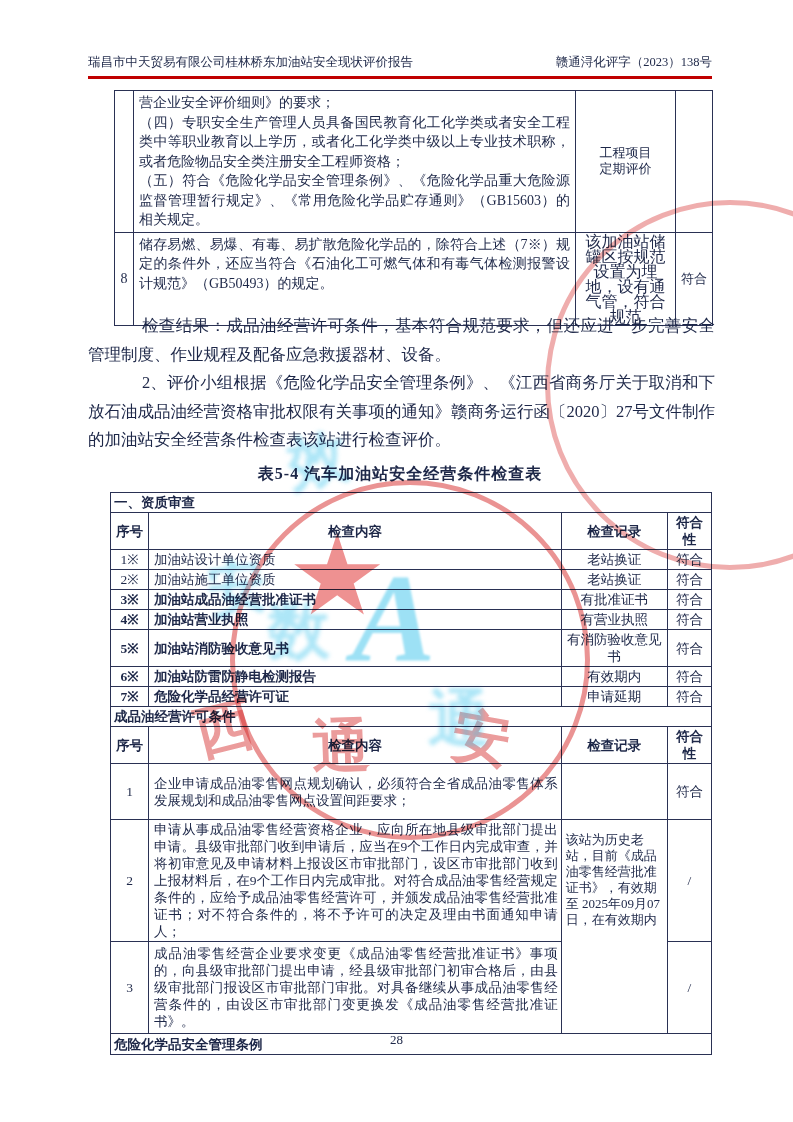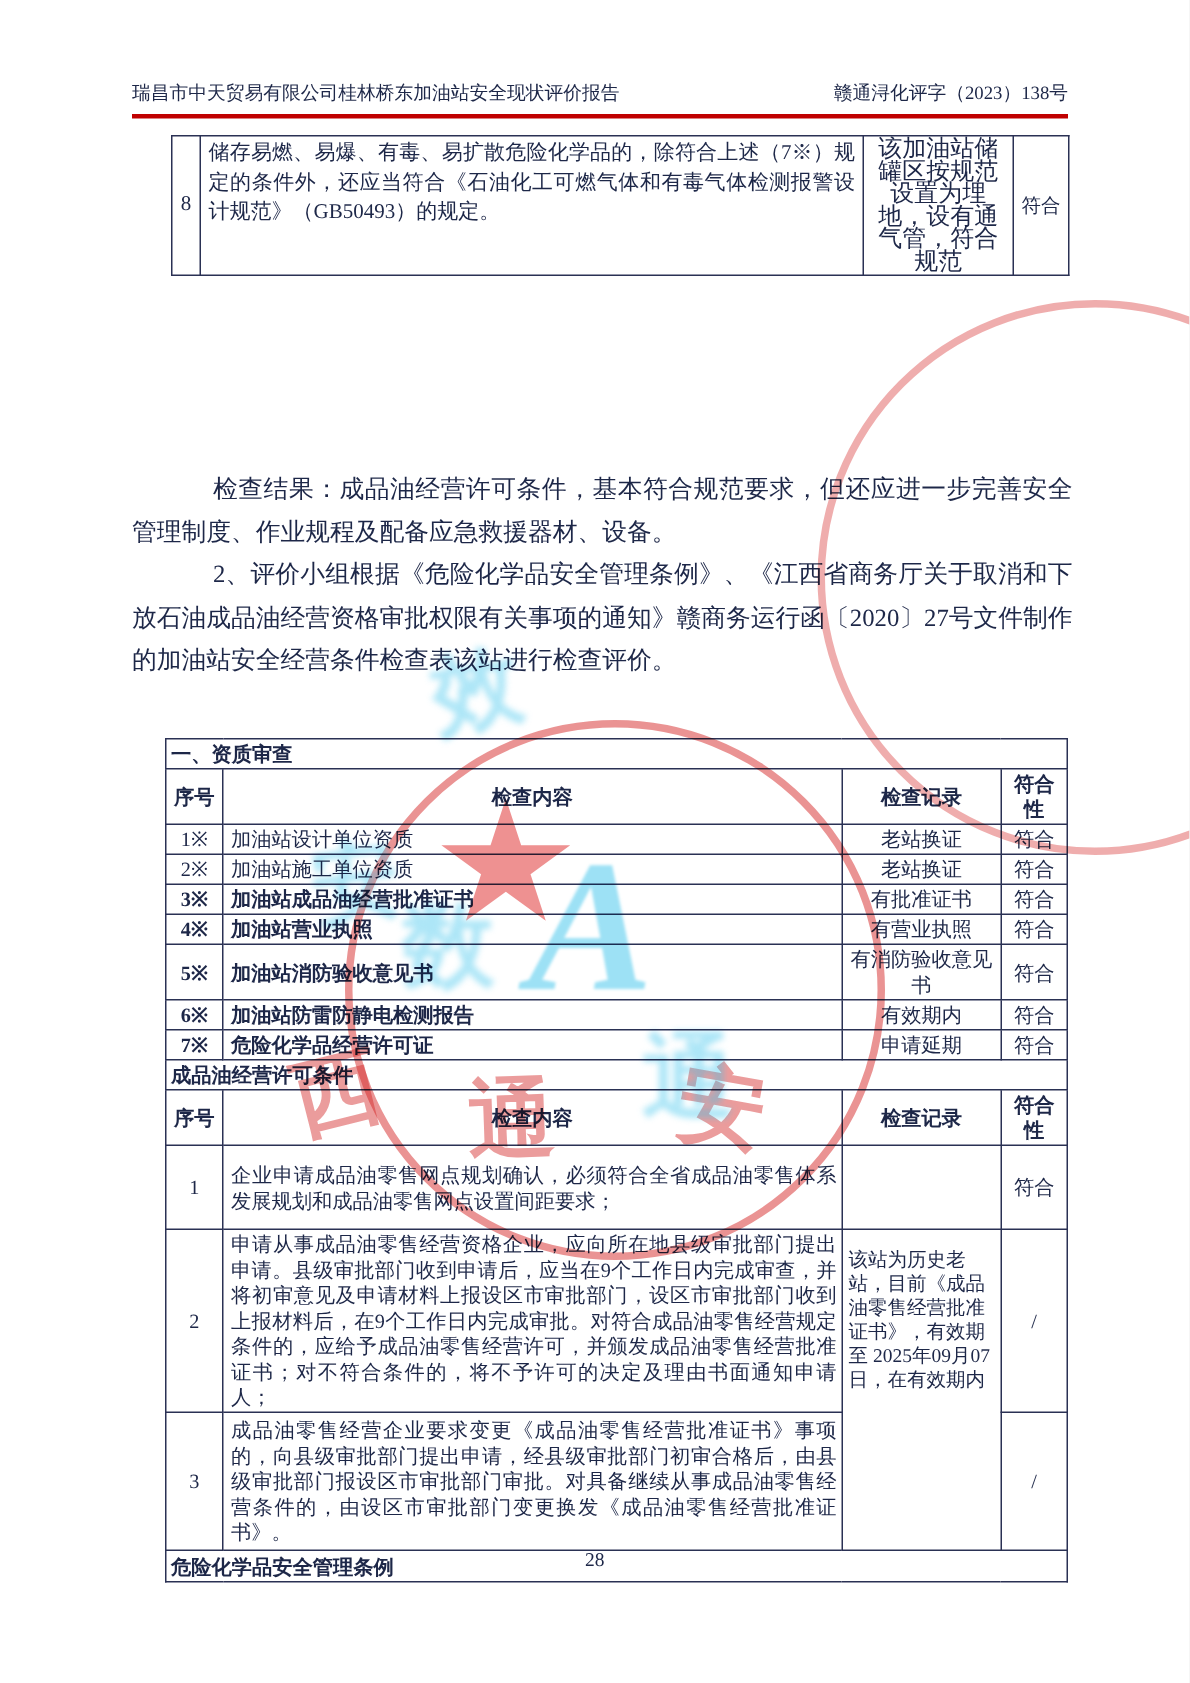--- a/index.html
+++ b/index.html
@@ -63,34 +63,44 @@
   </div>
 
   <table class="cont-table">
     <colgroup>
         <col style="width:19px">
         <col style="width:442px">
         <col style="width:100px">
         <col style="width:37px">
       </colgroup>
     <tbody>
+        <tr style="height:140px">
+      <td class="num"></td>
+      <td class="content">营企业安全评价细则》的要求；
+（四）专职安全生产管理人员具备国民教育化工化学类或者安全工程类中等职业教育以上学历，或者化工化学类中级以上专业技术职称，或者危险物品安全类注册安全工程师资格；
+（五）符合《危险化学品安全管理条例》、《危险化学品重大危险源监督管理暂行规定》、《常用危险化学品贮存通则》（GB15603）的相关规定。</td>
+      <td class="record">工程项目
+定期评价</td>
+      <td class="conf"></td>
+    </tr>
     <tr style="height:77px">
       <td class="num">8</td>
       <td class="content">储存易燃、易爆、有毒、易扩散危险化学品的，除符合上述（7※）规定的条件外，还应当符合《石油化工可燃气体和有毒气体检测报警设计规范》（GB50493）的规定。</td>
       <td class="record small">该加油站储罐区按规范设置为埋地，设有通气管，符合规范</td>
       <td class="conf">符合</td>
     </tr>
   </tbody>
     </table>
 
   <div class="paras">
     <p>检查结果：成品油经营许可条件，基本符合规范要求，但还应进一步完善安全管理制度、作业规程及配备应急救援器材、设备。</p>
     <p>2、评价小组根据《危险化学品安全管理条例》、《江西省商务厅关于取消和下放石油成品油经营资格审批权限有关事项的通知》赣商务运行函〔2020〕27号文件制作的加油站安全经营条件检查表该站进行检查评价。</p>
   </div>
 
+  <div class="tbl-title">表5-4 汽车加油站安全经营条件检查表</div>
 
   <table class="main-table">
     <colgroup>
         <col style="width:38px">
         <col style="width:412px">
         <col style="width:106px">
         <col style="width:44px">
       </colgroup>
     <tbody>
         <tr style="height:19px">

